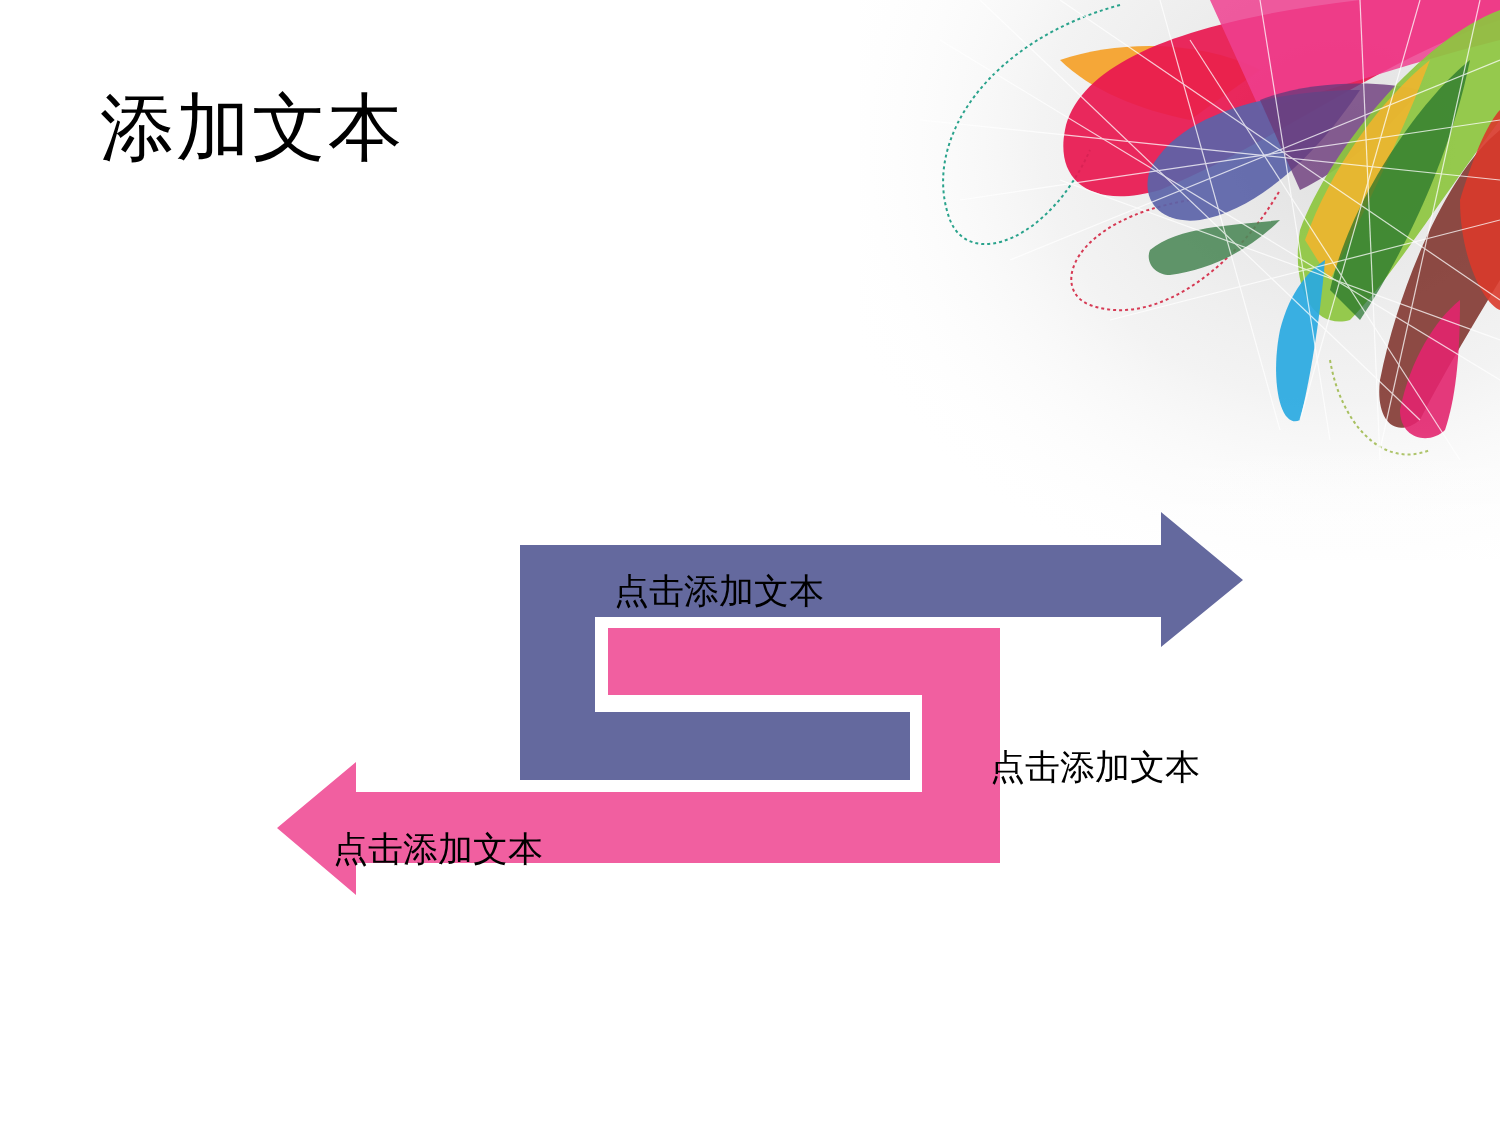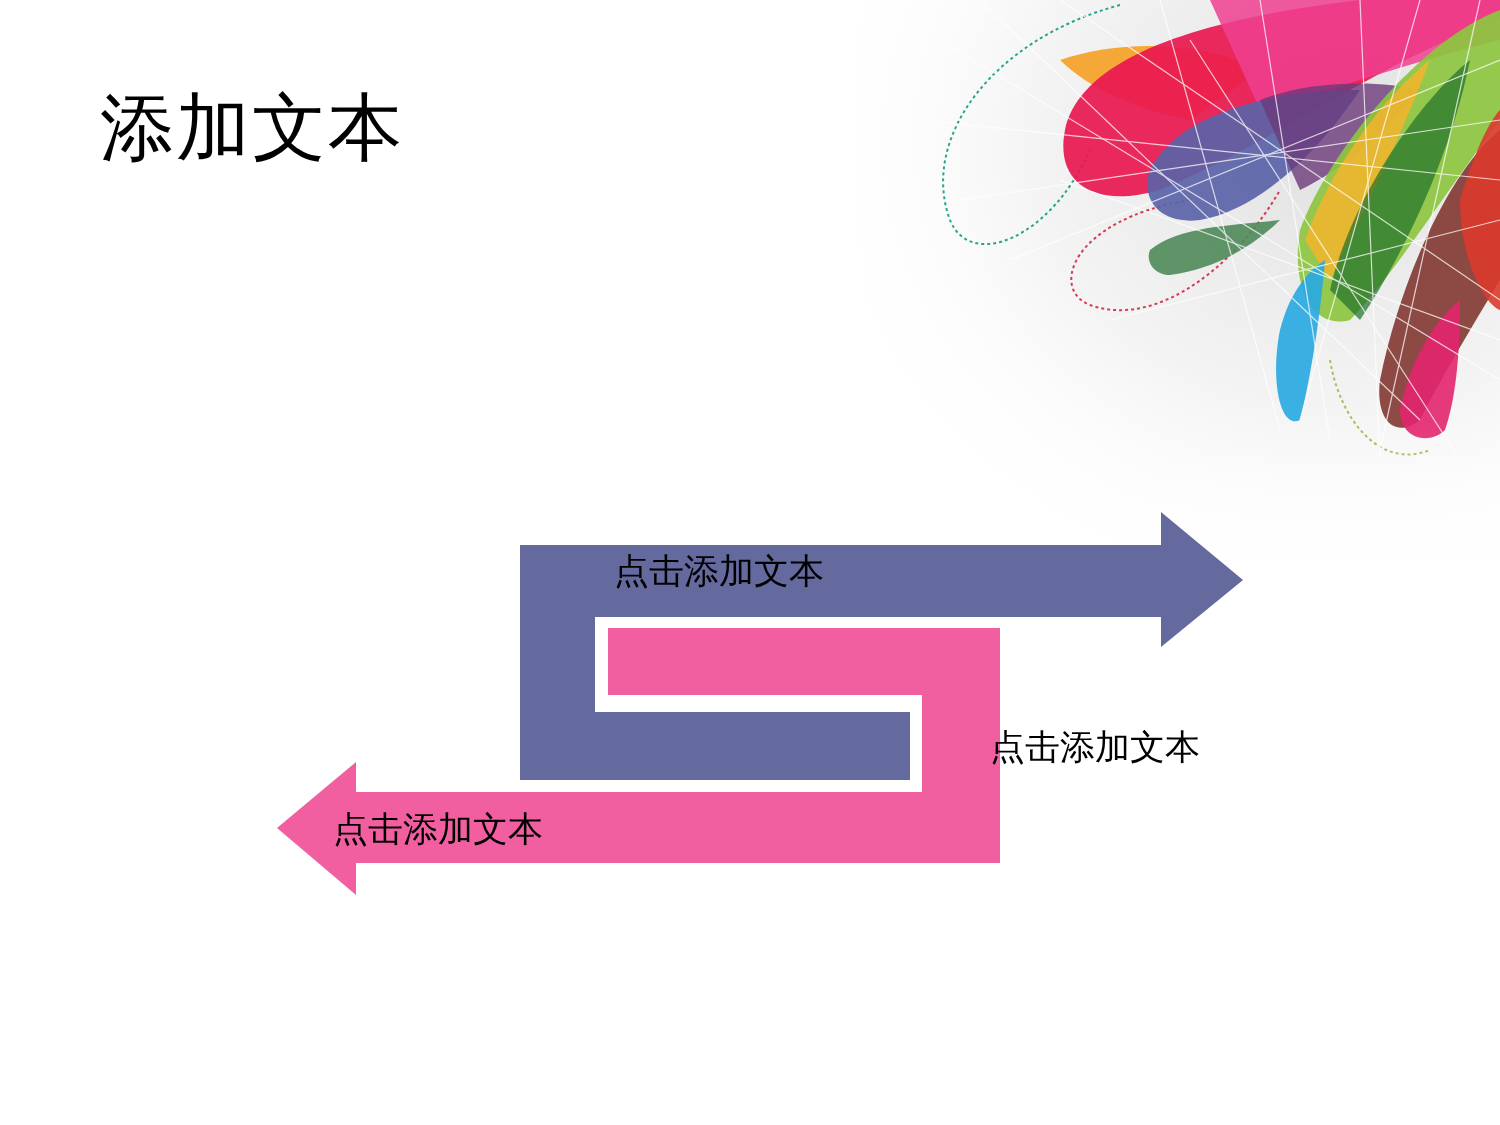--- a/index.html
+++ b/index.html
@@ -12,20 +12,21 @@
     .title {
       position: absolute; left: 100px; top: 82px;
       font-size: 74px; line-height: 90px; color: #000; letter-spacing: 2px;
       margin: 0; font-weight: normal;
     }
     .deco { position: absolute; right: 0; top: 0; width: 640px; height: 720px; }
     .diagram { position: absolute; left: 0; top: 0; width: 1500px; height: 1125px; }
     .label {
       position: absolute; font-size: 35px; line-height: 40px; color: #000;
       white-space: nowrap;
+      margin-top: 20px;
     }
     #lbl-top { left: 614px; top: 551px; }
     #lbl-right { left: 990px; top: 727px; }
     #lbl-bottom { left: 333px; top: 809px; }
   </style>
 </head>
 <body>
 
 <div class="slide">
 

